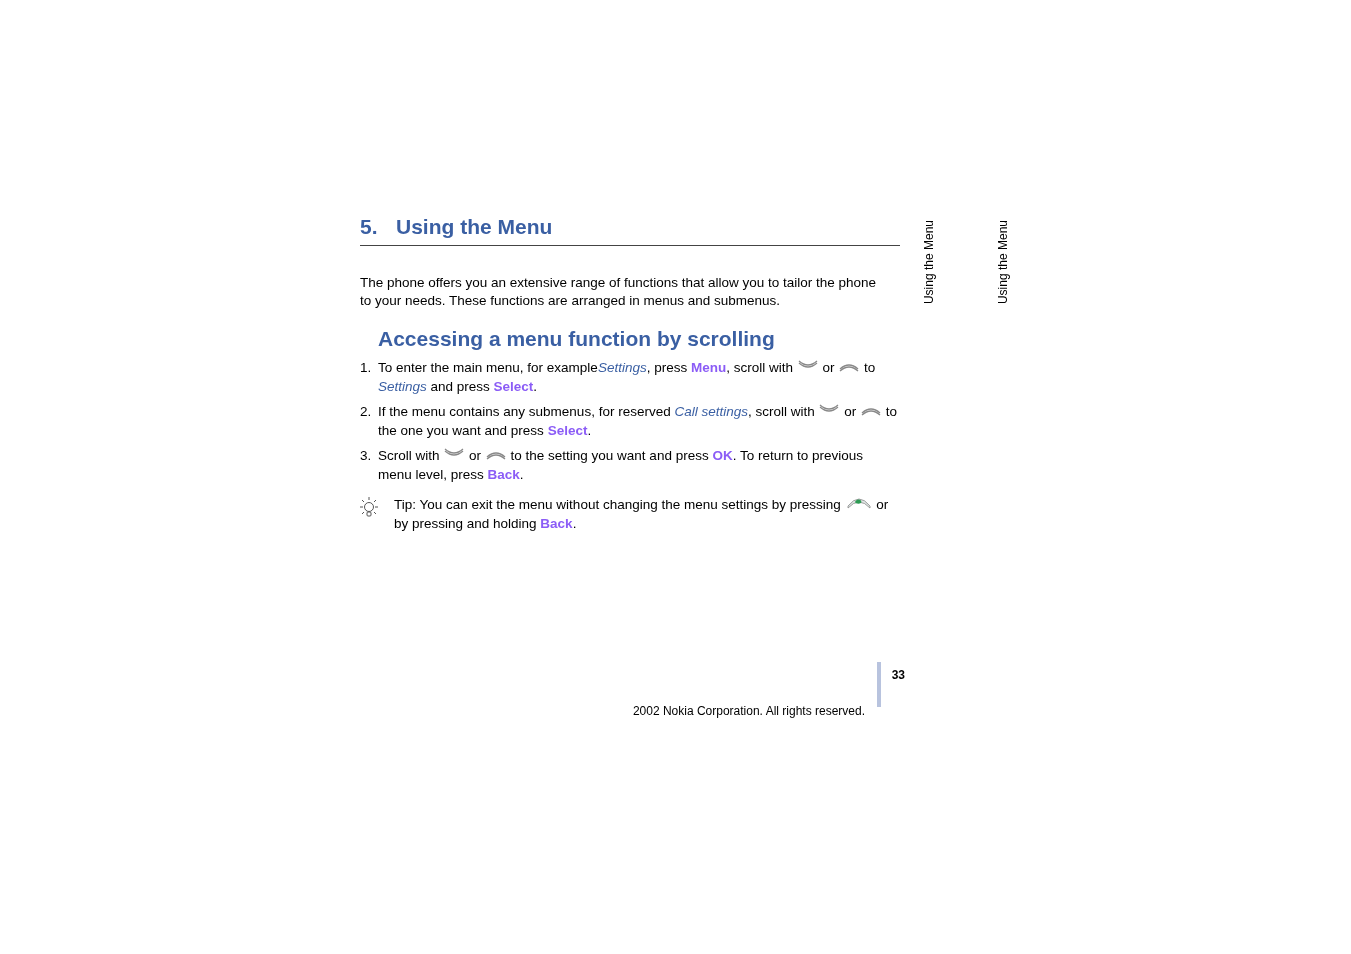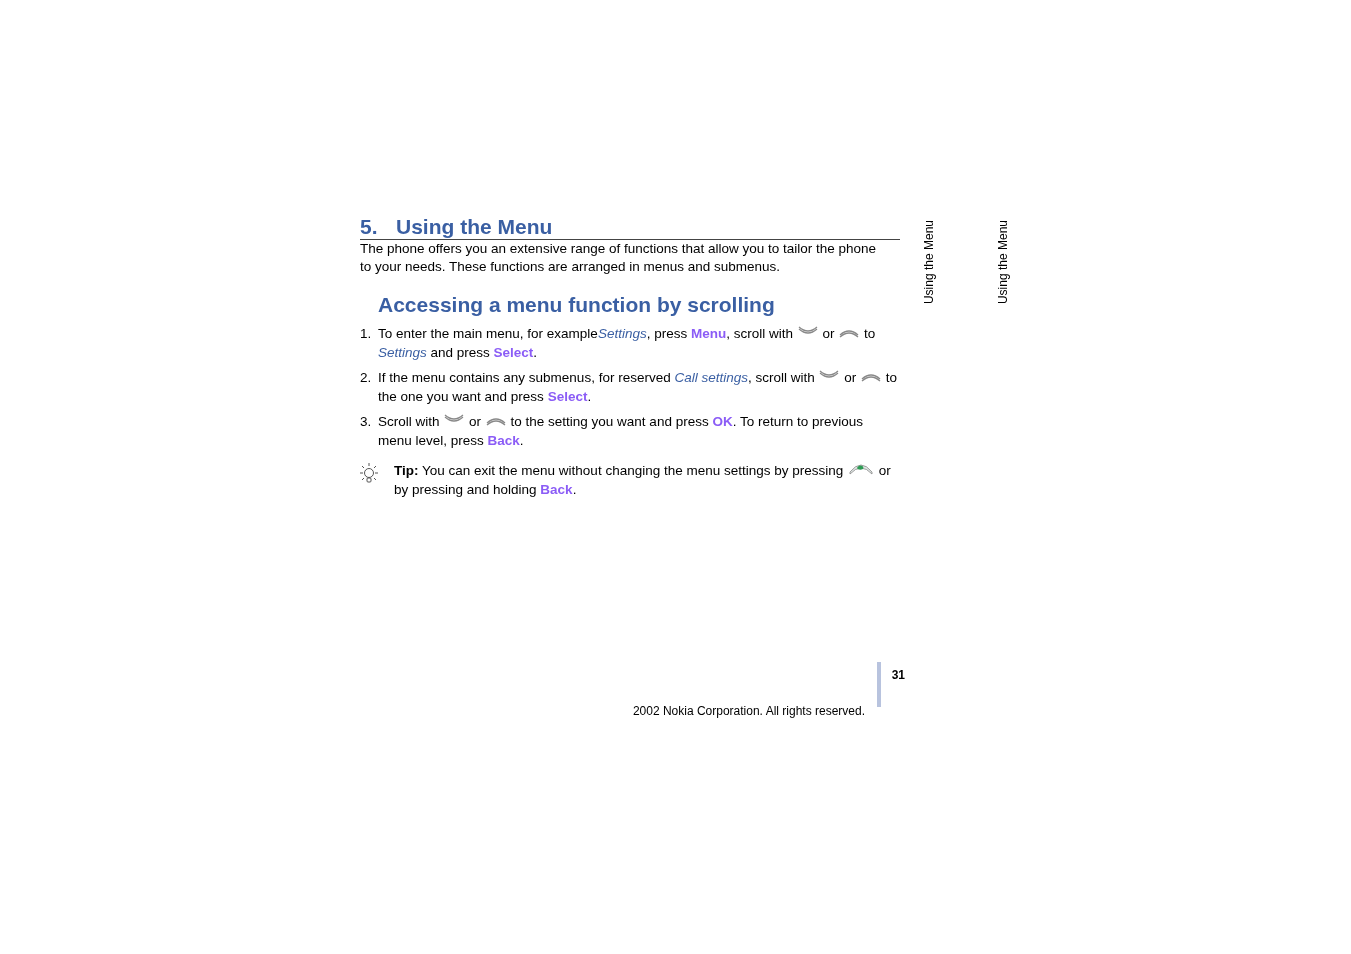--- a/index.html
+++ b/index.html
@@ -13,21 +13,22 @@
     color: #000;
   }
   .page {
     position: absolute;
     left: 360px;
     top: 215px;
     width: 540px;
   }
   .chapter-heading {
     border-bottom: 1px solid #444;
-    padding-bottom: 0;
+    padding-bottom: 6px;
+    margin-bottom: 28px;
   }
   .chapter-heading .num {
     color: #3a5fa3;
     font-weight: bold;
     font-size: 21px;
     margin-right: 14px;
   }
   .chapter-heading .title {
     color: #3a5fa3;
     font-weight: bold;
@@ -84,21 +85,21 @@
     width: 24px;
     flex-shrink: 0;
     margin-right: 10px;
     margin-top: 2px;
   }
   .tip-icon svg { width: 18px; height: 22px; }
   .tip-text {
     font-size: 13.5px;
     line-height: 1.4;
   }
-  .tip-label { font-weight: bold; }
+  .tip-label { font-weight: normal; }
   .sidetab {
     position: absolute;
     writing-mode: vertical-rl;
     transform: rotate(180deg);
     font-size: 12px;
     color: #000;
   }
   .sidetab1 { left: 922px; top: 220px; }
   .sidetab2 { left: 996px; top: 220px; }
   .footer {
@@ -207,14 +208,14 @@
   </div>
 
 </div>
 
 <div class="sidetab sidetab1">Using the Menu</div>
 <div class="sidetab sidetab2">Using the Menu</div>
 
 <div class="footer">
   <div class="footer-text">2002 Nokia Corporation. All rights reserved.</div>
   <div class="footer-rule"></div>
-  <div class="footer-pn">31</div>
+  <div class="footer-pn">33</div>
 </div>
 
 </body></html>

